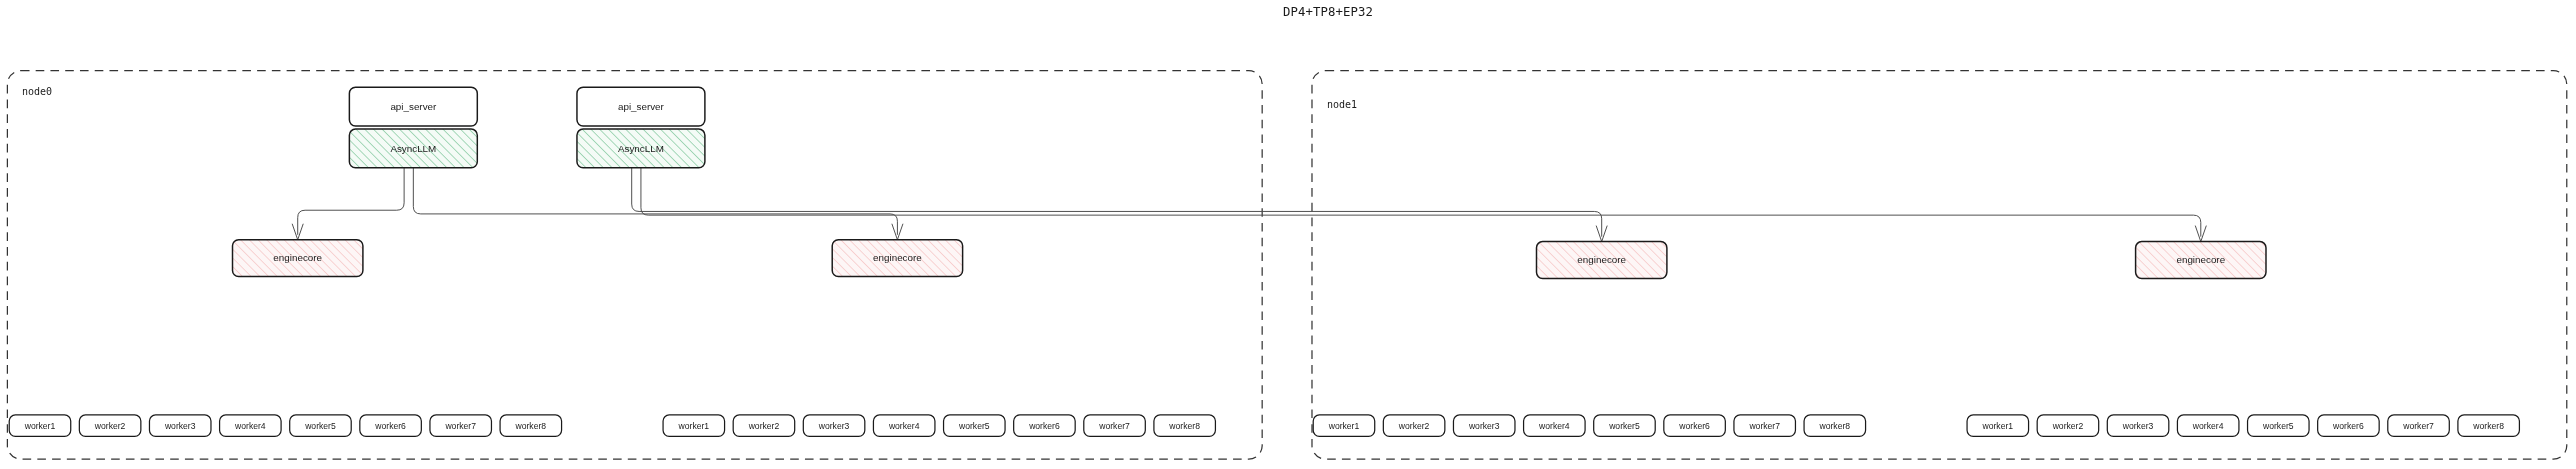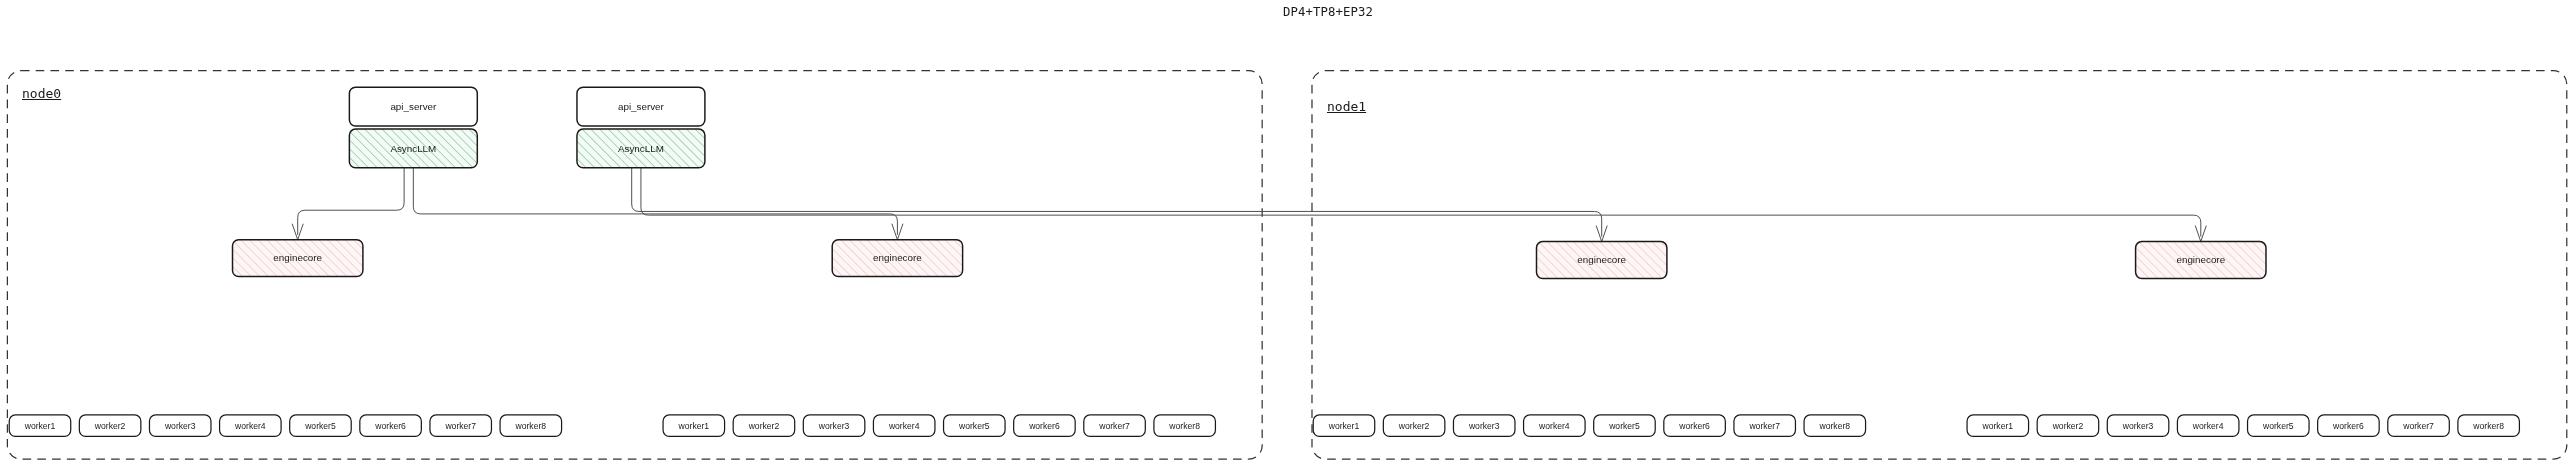--- a/index.html
+++ b/index.html
@@ -35,23 +35,22 @@
     text-align: center;
     font-family: "DejaVu Sans Mono", monospace;
     font-size: 12.3px;
     color: #1a1a1a;
     letter-spacing: 0.1px;
     padding-left: 40px;
   }
   .node-label {
     position: absolute;
     font-family: "DejaVu Sans Mono", monospace;
-    font-size: 13px;
+    font-size: 10px;
     color: #1a1a1a;
-    text-decoration: underline;
   }
   .boxtext {
     font-family: "Liberation Sans", sans-serif;
     font-size: 16px;
     fill: #1a1a1a;
     text-anchor: middle;
     dominant-baseline: middle;
   }
   .boxtext-sm {
     font-family: "Liberation Sans", sans-serif;

